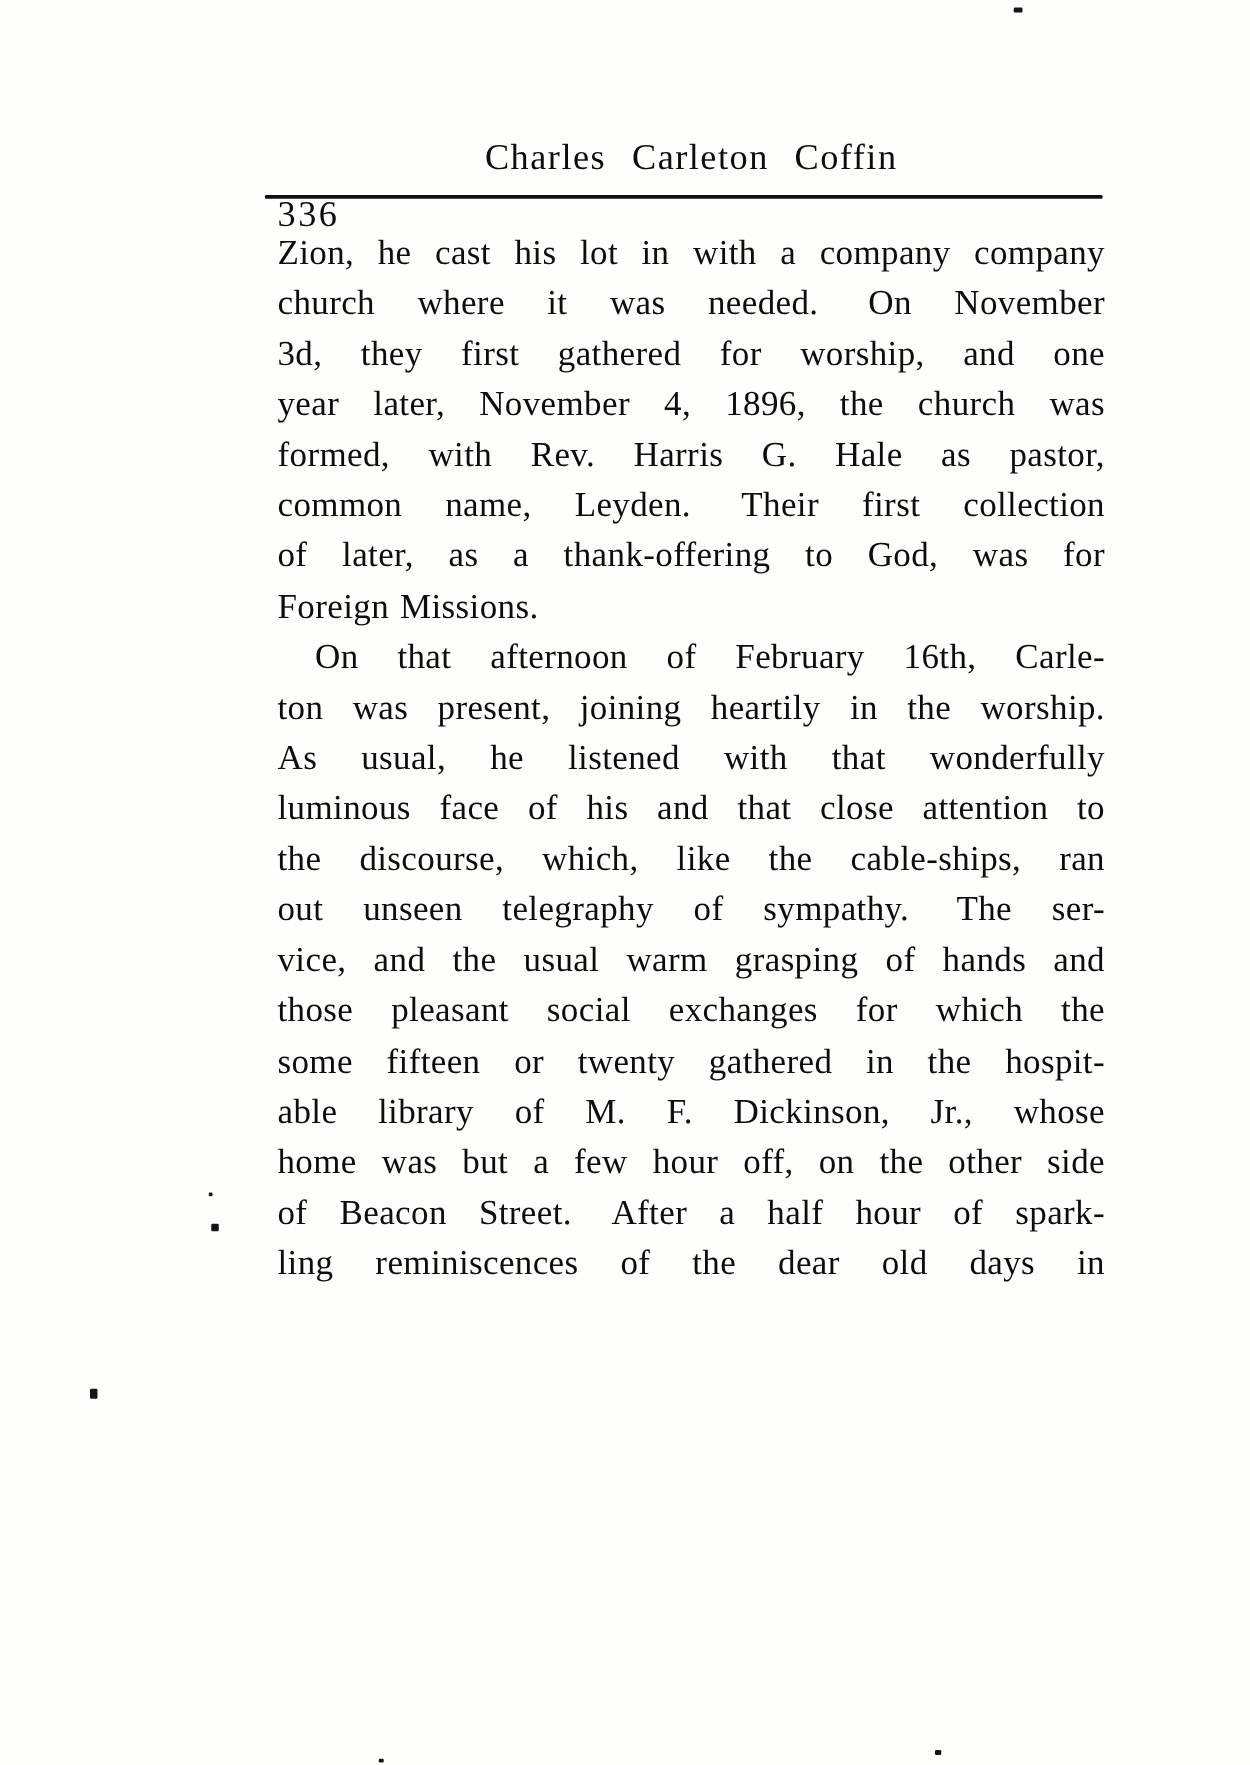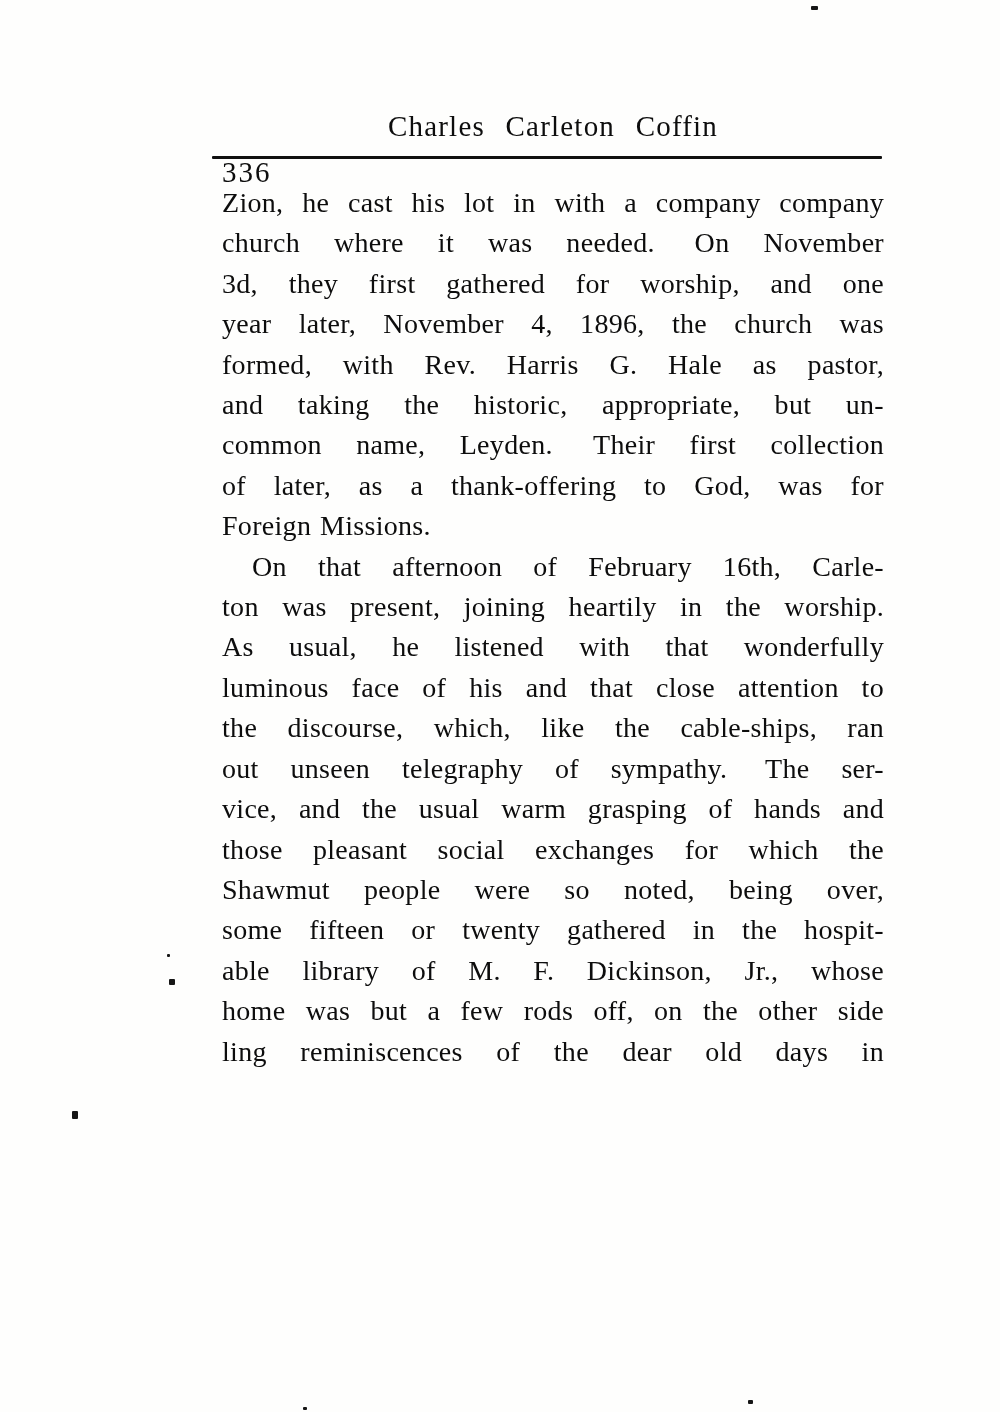--- a/index.html
+++ b/index.html
@@ -101,36 +101,35 @@
 
   <div class="header-rule"></div>
 
   <main class="page-body">
 
   <div class="line">Zion, he cast his lot in with a company company</div>
       <div class="line">church where it was needed.  On November</div>
       <div class="line">3d, they first gathered for worship, and one</div>
       <div class="line">year later, November 4, 1896, the church was</div>
       <div class="line">formed, with Rev. Harris G. Hale as pastor,</div>
-      <div class="line">and taking the historic, appropriate, but un-</div>
       <div class="line">common name, Leyden.  Their first collection</div>
       <div class="line">of later, as a thank-offering to God, was for</div>
       <div class="line no-just">Foreign Missions.</div>
       <div class="line indent">On that afternoon of February 16th, Carle-</div>
       <div class="line">ton was present, joining heartily in the worship.</div>
       <div class="line">As usual, he listened with that wonderfully</div>
       <div class="line">luminous face of his and that close attention to</div>
       <div class="line">the discourse, which, like the cable-ships, ran</div>
       <div class="line">out unseen telegraphy of sympathy.  The ser-</div>
       <div class="line">vice, and the usual warm grasping of hands and</div>
       <div class="line">those pleasant social exchanges for which the</div>
-      <div class="line">Shawmut people were so noted, being over,</div>
       <div class="line">some fifteen or twenty gathered in the hospit-</div>
       <div class="line">able library of M. F. Dickinson, Jr., whose</div>
-      <div class="line">home was but a few rods off, on the other side</div>
+      <div class="line">home was but a few hour off, on the other side</div>
+      <div class="line">of Beacon Street.  After a half hour of spark-</div>
       <div class="line">ling reminiscences of the dear old days in</div>
     </main>
 
   <div class="speck s1"></div>
   <div class="speck s2"></div>
   <div class="speck s3"></div>
   <div class="speck s4"></div>
   <div class="speck s5"></div>
   <div class="speck s6"></div>
 

